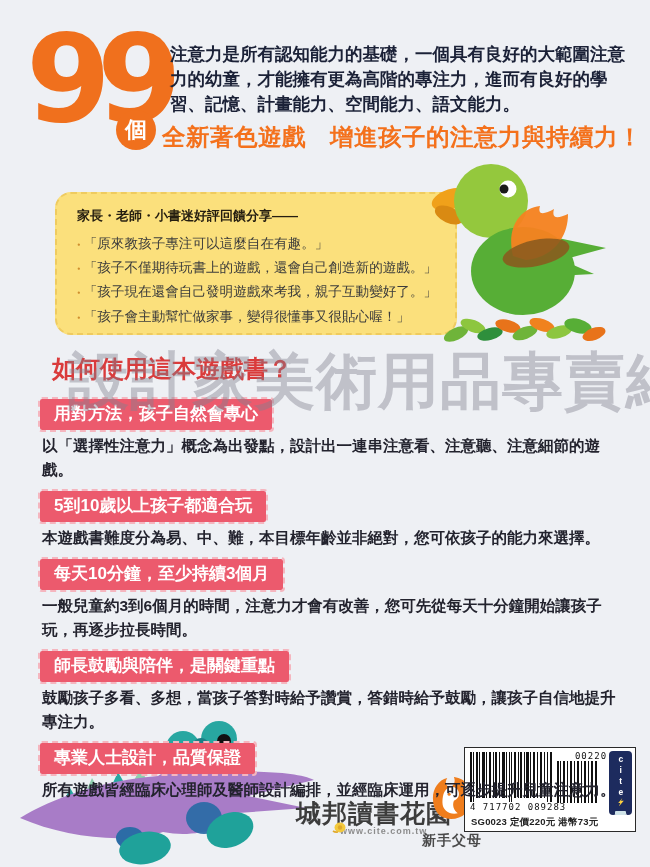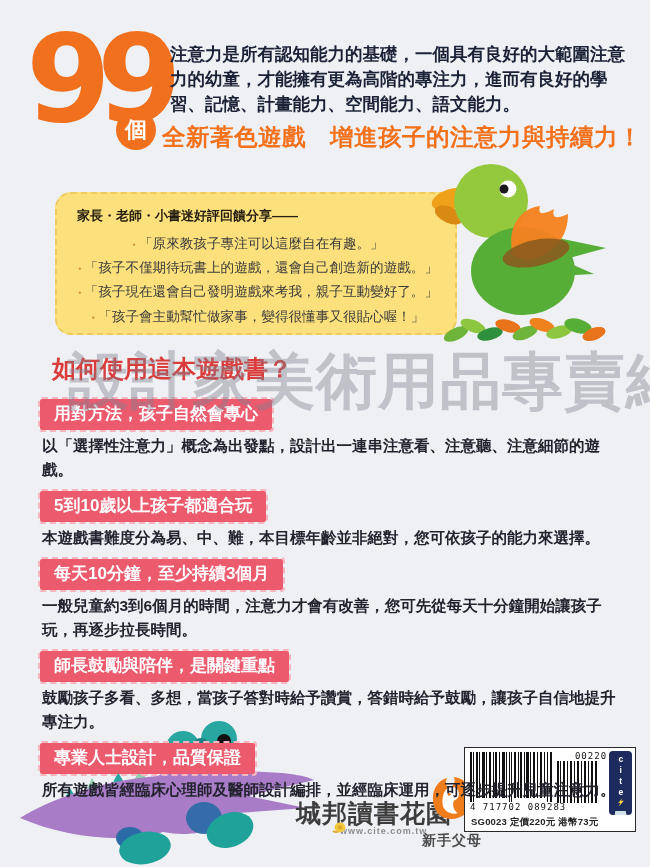--- a/index.html
+++ b/index.html
@@ -33,21 +33,21 @@
     white-space:nowrap;
   }
 
   
   .quote-box{
     left:55px;top:192px;width:402px;height:143px;box-sizing:border-box;
     background:#fbe07c;border:2px dashed #efcb5f;border-radius:16px;
     padding:13px 16px 10px 20px;
   }
   .quote-title{font-size:13px;font-weight:800;color:#241d10;margin:0 0 7px 0;}
-  .quote-list{list-style:none;margin:0;padding:0;text-align:center;}
+  .quote-list{list-style:none;margin:0;padding:0;}
   .quote-list li{
     font-family:"Liberation Serif", serif;
     font-size:13.6px;color:#3b3b3b;line-height:1.78;white-space:nowrap;
   }
   .quote-dot{color:#cf8f2e;margin-right:3px;font-weight:700;}
 
   
   .watermark{
     left:68px;top:341px;z-index:6;pointer-events:none;
     font-size:61px;font-weight:700;color:#81818f;opacity:.42;

